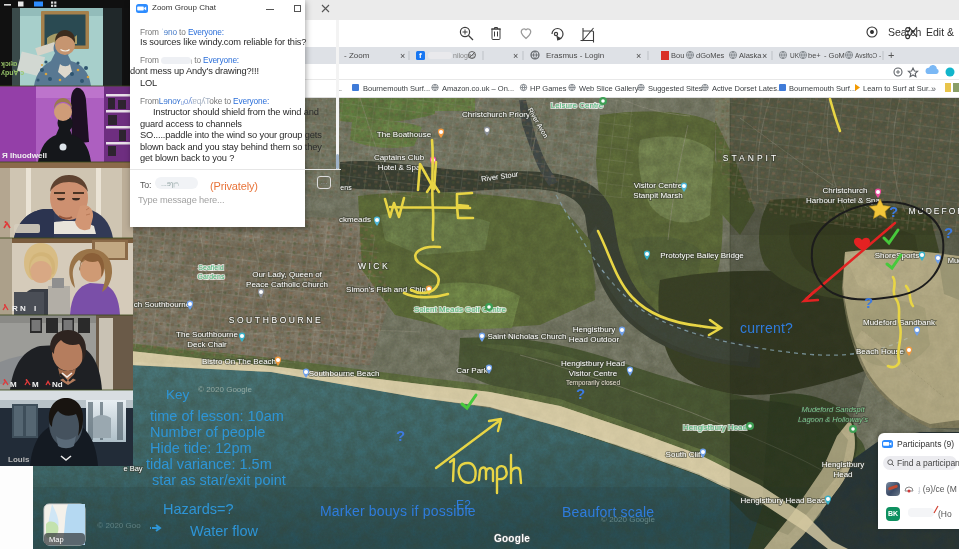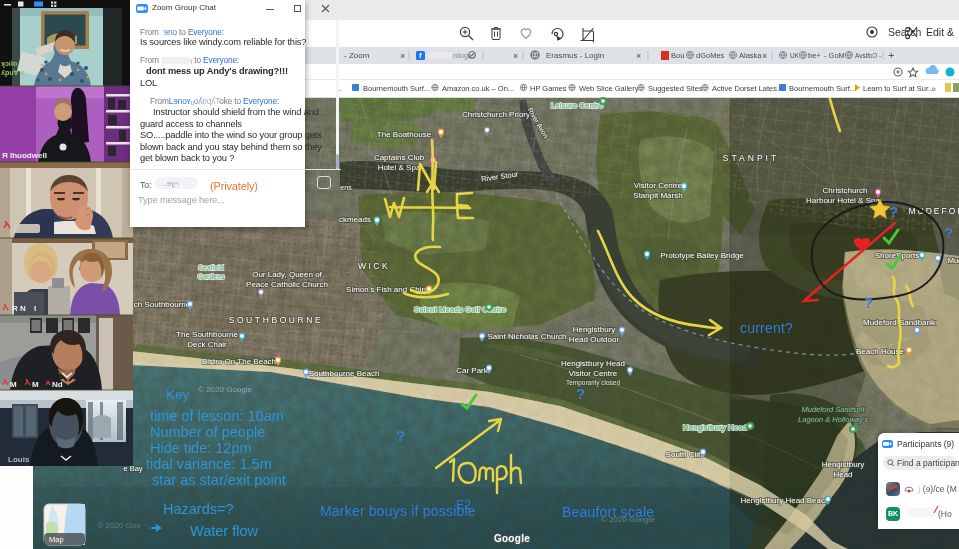--- a/index.html
+++ b/index.html
@@ -687,24 +687,24 @@
   <div class="abs" style="left:136px;top:9px;width:8px;height:1.2px;background:#555;"></div>
   <div class="abs" style="left:164px;top:5px;width:7px;height:7px;border:1.1px solid #555;"></div>
   <svg class="abs" style="left:191px;top:4px" width="9" height="9" viewBox="0 0 9 9">
         <path d="M1,1 L8,8 M8,1 L1,8" stroke="#555" stroke-width="1.1"></path>
       </svg>
 
   <div class="abs" style="left:10px;top:27px;color:#777;font-size:8.3px;">From <span style="color:#b9c6d8;">ˈ</span><span style="color:#4a7ec9;">ɘno</span> to <span style="color:#2a6ed9;">Everyone:</span></div>
   <div class="abs" style="left:10px;top:37px;">Is sources like windy.com reliable for this?</div>
 
   <div class="abs" style="left:10px;top:55px;color:#777;font-size:8.3px;">From <span style="display:inline-block;width:30px;height:7px;background:#eef0f4;border-radius:3.5px;vertical-align:middle;"></span><span style="color:#999;">ᵢ</span> to <span style="color:#2a6ed9;">Everyone:</span></div>
-  <div class="abs" style="left:16px;top:66px;font-weight:bold;">dont mess up Andy's drawing?!!!</div>
+  <div class="abs" style="left:0;top:66px;">dont mess up Andy's drawing?!!!</div>
   <div class="abs" style="left:10px;top:78px;">LOL</div>
 
-  <div class="abs" style="left:20px;top:96px;color:#777;font-size:8.3px;">From<span style="color:#3a76d2;">Lɘnoʏ</span><span style="color:#7a9ad8;">ᵤoʎ</span><span style="color:#a8b4c4;">ɐqʎT</span>oke to <span style="color:#2a6ed9;">Everyone:</span></div>
+  <div class="abs" style="left:10px;top:96px;color:#777;font-size:8.3px;">From<span style="color:#3a76d2;">Lɘnoʏ</span><span style="color:#7a9ad8;">ᵤoʎ</span><span style="color:#a8b4c4;">ɐqʎT</span>oke to <span style="color:#2a6ed9;">Everyone:</span></div>
   <div class="abs" style="left:10px;top:107px;padding-left:13px;">Instructor should shield from the wind and</div>
   <div class="abs" style="left:10px;top:118.5px;">guard access to channels</div>
   <div class="abs" style="left:10px;top:130px;">SO.....paddle into the wind so your group gets</div>
   <div class="abs" style="left:10px;top:141.5px;">blown back and you stay behind them so they</div>
   <div class="abs" style="left:10px;top:153px;">get blown back to you ?</div>
 
   <div class="abs" style="left:0;top:169px;width:211px;height:1px;background:#e6e6e6;"></div>
   <div class="abs" style="left:206px;top:20px;width:3px;height:149px;background:#f3f3f3;"></div>
   <div class="abs" style="left:206px;top:154px;width:3px;height:15px;background:#9fb2c8;border-radius:1.5px;"></div>
 

